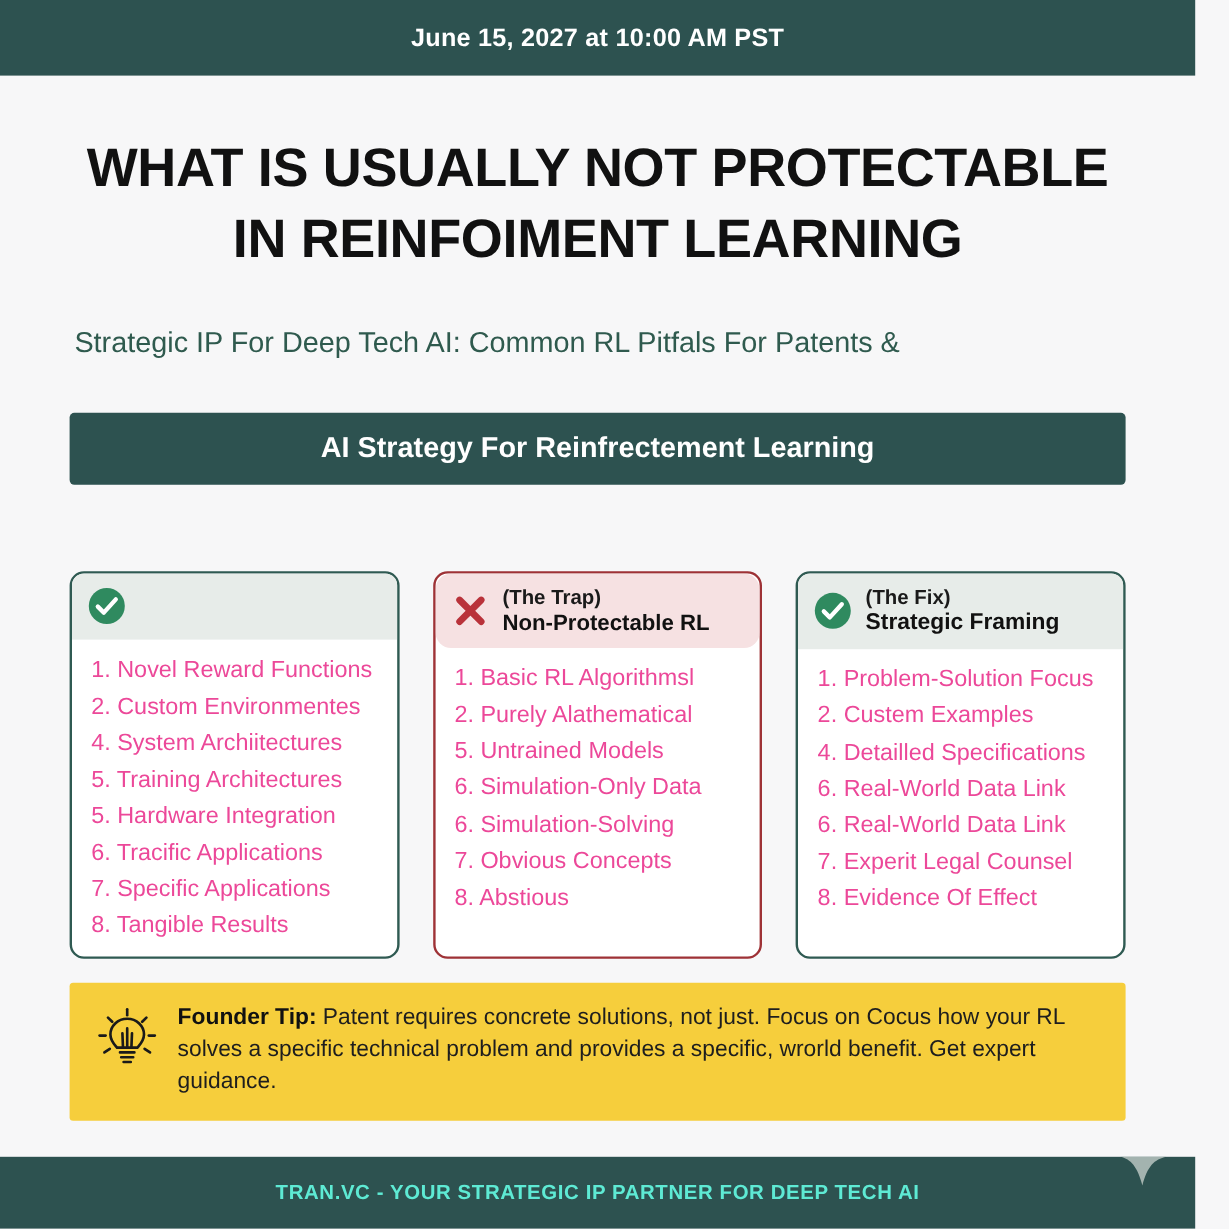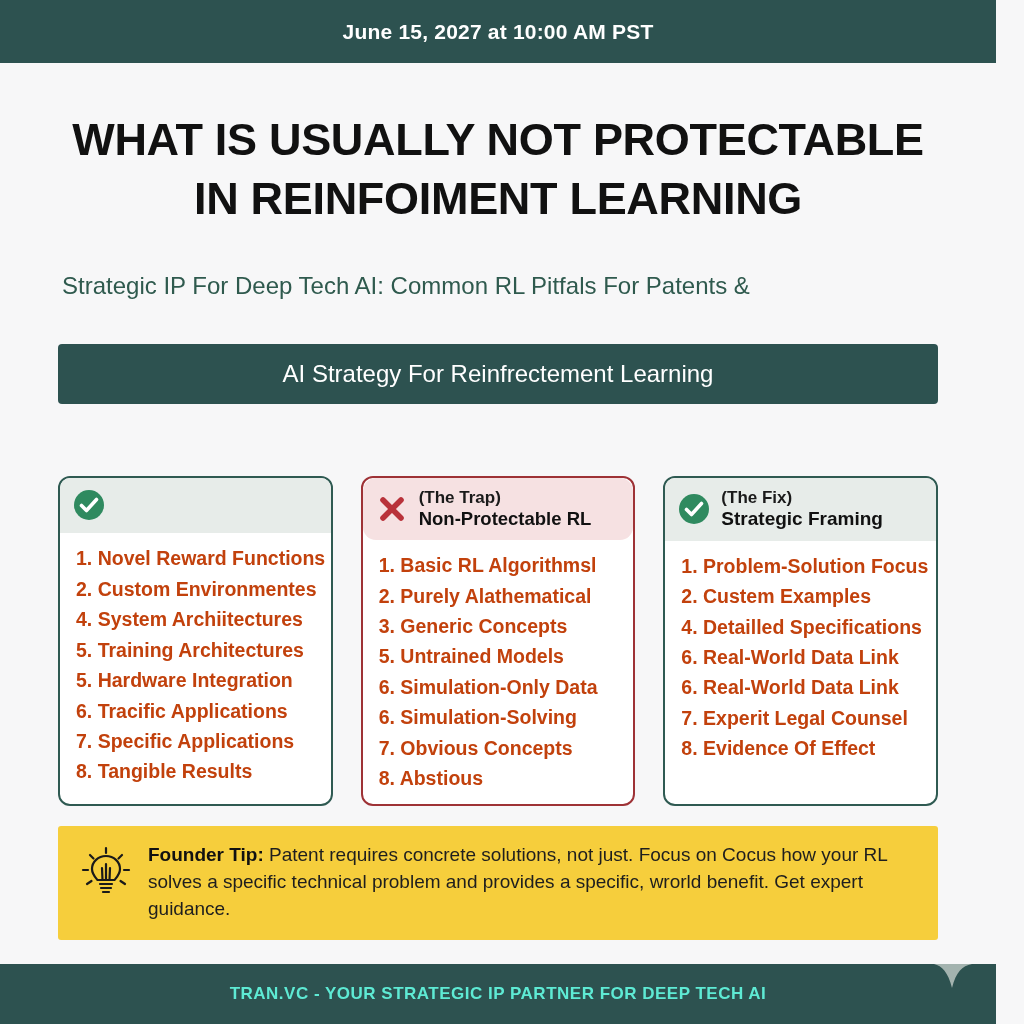--- a/index.html
+++ b/index.html
@@ -76,21 +76,21 @@
     height: 60px;
     background: #2d5250;
     border-radius: 4px;
     display: flex;
     align-items: center;
     justify-content: center;
   }
   .banner-text {
     color: #ffffff;
     font-size: 24px;
-    font-weight: normal;
+    font-weight: bold;
   }
 
   
   .cards {
     margin-top: 72px;
     display: flex;
     gap: 28px;
     align-items: stretch;
   }
 
@@ -145,24 +145,23 @@
 
   .card-list {
     list-style: none;
     padding: 14px 10px 14px 16px;
     display: flex;
     flex-direction: column;
     gap: 8px;
   }
   .card-list li {
     font-size: 19.5px;
-    color: #c2410c;
+    color: #ec4899;
     white-space: nowrap;
     line-height: 1.15;
-    font-weight: bold;
   }
 
   
   .tip {
     margin-top: 20px;
     background: #f6ce3c;
     border-radius: 3px;
     display: flex;
     align-items: flex-start;
     gap: 14px;
@@ -261,21 +260,20 @@
             </svg>
           </span>
           <div class="card-titles">
             <span class="card-kicker">(The Trap)</span>
             <span class="card-name">Non-Protectable RL</span>
           </div>
         </div>
         <ul class="card-list">
           <li>1. Basic RL Algorithmsl</li>
           <li>2. Purely Alathematical</li>
-          <li>3. Generic Concepts</li>
           <li>5. Untrained Models</li>
           <li>6. Simulation-Only Data</li>
           <li>6. Simulation-Solving</li>
           <li>7. Obvious Concepts</li>
           <li>8. Abstious</li>
         </ul>
       </div>
 
       <div class="card green">
         <div class="card-header">

